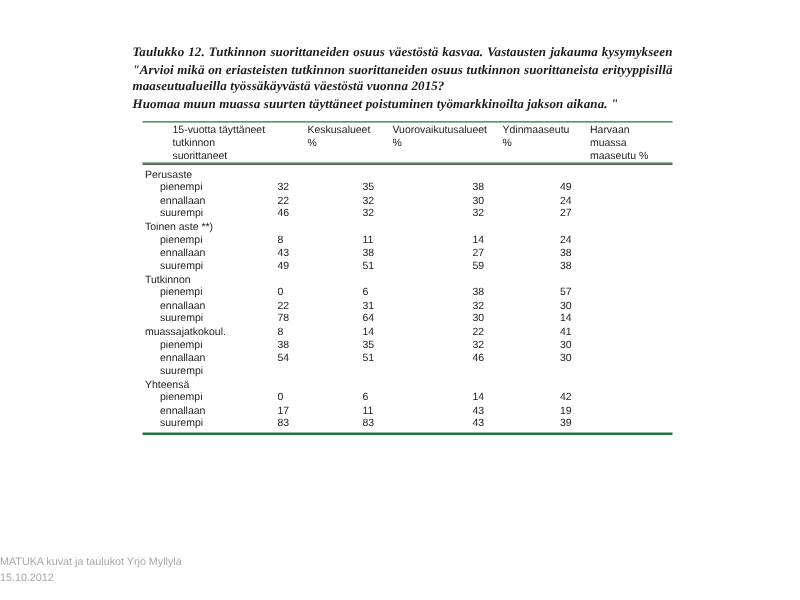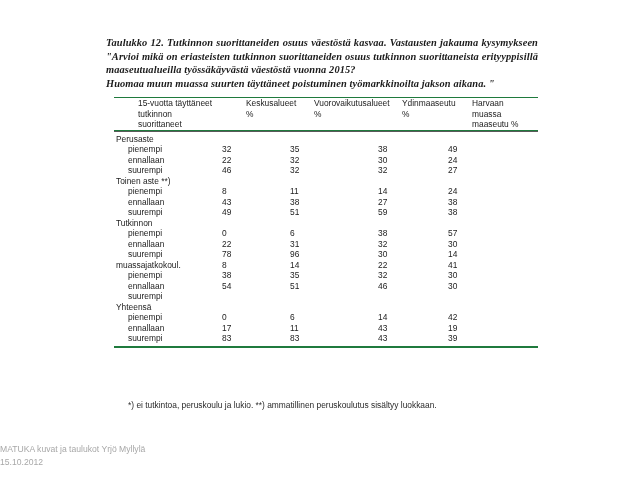--- a/index.html
+++ b/index.html
@@ -280,21 +280,21 @@
         <tr class="sub">
           <td class="sname">ennallaan</td>
           <td>22</td>
           <td>31</td>
           <td>32</td>
           <td>30</td>
         </tr>
         <tr class="sub">
           <td class="sname">suurempi</td>
           <td>78</td>
-          <td>96</td>
+          <td>64</td>
           <td>30</td>
           <td>14</td>
         </tr>
 
         <tr class="grp-label">
           <td class="gname">muassajatkokoul.</td>
           <td>8</td>
           <td>14</td>
           <td>22</td>
           <td>41</td>
@@ -352,20 +352,19 @@
 
         <tr class="spacer-row">
             <td colspan="5"></td>
           </tr>
       </tbody>
     </table>
 
     <div class="rule-green-bottom"></div>
   </div>
 
-  <div class="footnote">*) ei tutkintoa, peruskoulu ja lukio. **) ammatillinen peruskoulutus sisältyy luokkaan.</div>
 
   <div class="footer">
     <span class="fline">MATUKA kuvat ja taulukot  Yrjö Myllylä</span>
     <span class="fline">15.10.2012</span>
   </div>
 
 </div>
 
 </body></html>

